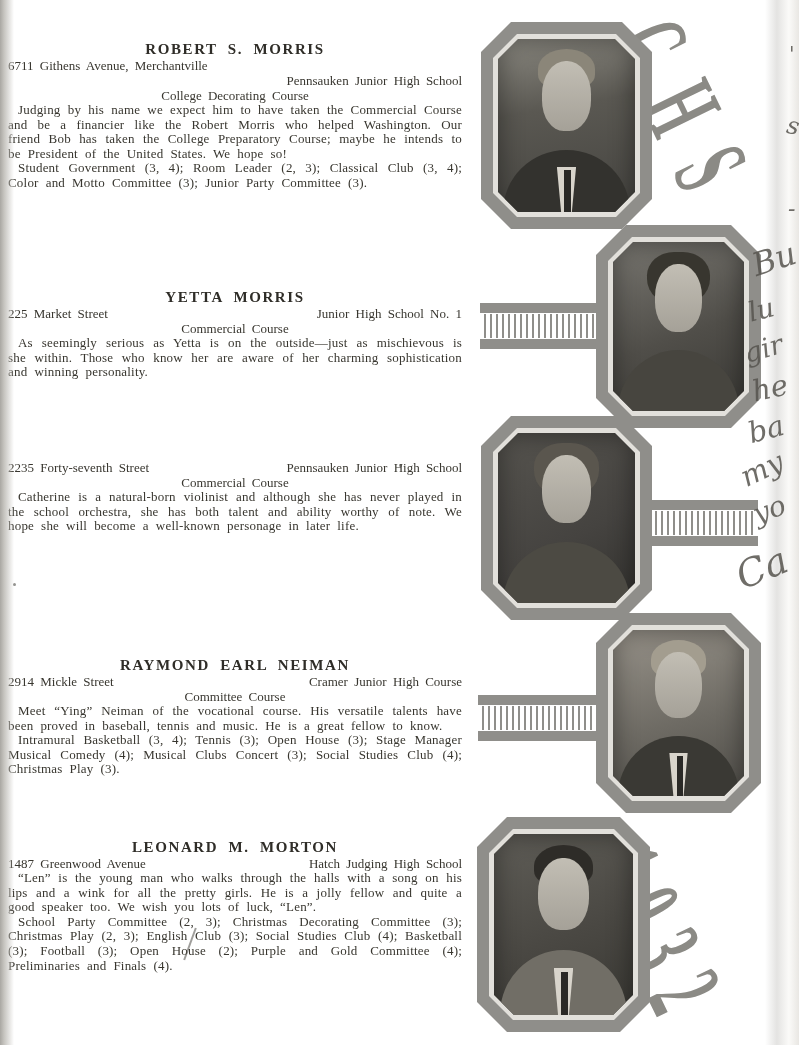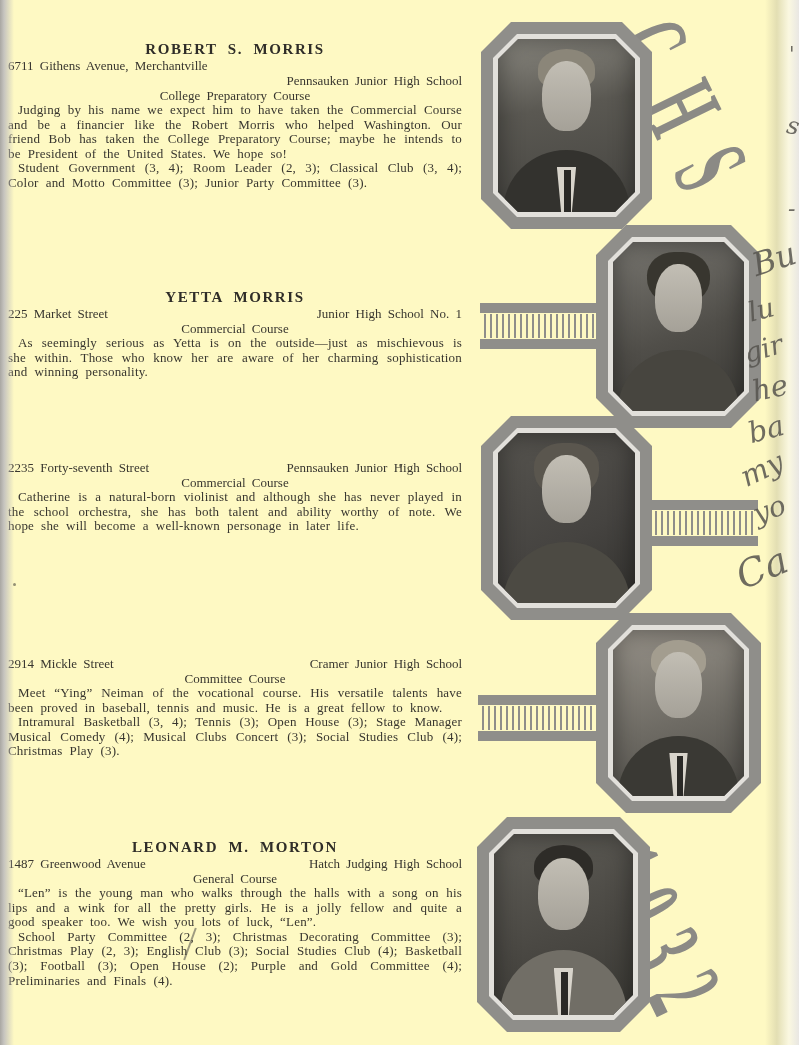--- a/index.html
+++ b/index.html
@@ -1,18 +1,18 @@
 <!DOCTYPE html>
 <html><head>
 <meta charset="utf-8">
 <style>
   html,body{margin:0;padding:0;}
   body{width:799px;height:1045px;overflow:hidden;background:#dedcd7;
        font-family:"Liberation Serif", serif;}
-  .page{position:relative;width:799px;height:1045px;background:#fef9c3;}
+  .page{position:relative;width:799px;height:1045px;background:#ffffff;}
   
   .edge-left{position:absolute;left:0;top:0;width:14px;height:100%;z-index:5;pointer-events:none;
     background:linear-gradient(90deg,#a9a7a2 0,#c6c4bf 4px,rgba(222,220,215,0) 14px);}
   .edge-right{position:absolute;right:0;top:0;width:34px;height:100%;z-index:3;pointer-events:none;
     background:linear-gradient(90deg,rgba(222,220,215,0) 0,rgba(130,128,122,.22) 35%,rgba(248,247,244,.6) 70%,#e9e7e3 100%);}
 
   
   .text-col{position:absolute;left:0;top:0;width:470px;height:100%;color:#38362f;}
   .entry{position:absolute;left:8px;width:454px;}
   .s-name{margin:0;font-size:15px;font-weight:bold;text-align:center;
@@ -78,21 +78,21 @@
 <div class="page">
 
   <div class="text-col">
 
     <section class="entry" style="top:40px">
       <h2 class="s-name">ROBERT S. MORRIS</h2>
       <div class="addr-row stacked">
         <span class="addr">6711 Githens Avenue, Merchantville</span>
         <span class="school">Pennsauken Junior High School</span>
       </div>
-      <div class="course">College Preparatory Course</div>
+      <div class="course">College Decorating Course</div>
       <p class="bio">Judging by his name we expect him to have taken the Commercial Course and be a financier like the Robert Morris who helped Washington.  Our friend Bob has taken the College Preparatory Course; maybe he intends to be President of the United States.  We hope so!</p>
       <p class="acts">Student Government (3, 4); Room Leader (2, 3); Classical Club (3, 4); Color and Motto Committee (3); Junior Party Committee (3).</p>
     </section>
 
     <section class="entry" style="top:288px">
       <h2 class="s-name">YETTA MORRIS</h2>
       <div class="addr-row">
         <span class="addr">225 Market Street</span>
         <span class="school">Junior High School No. 1</span>
       </div>
@@ -103,36 +103,36 @@
     <section class="entry" style="top:460px">
       <div class="addr-row">
         <span class="addr">2235 Forty-seventh Street</span>
         <span class="school">Pennsauken Junior High School</span>
       </div>
       <div class="course">Commercial Course</div>
       <p class="bio">Catherine is a natural-born violinist and although she has never played in the school orchestra, she has both talent and ability worthy of note.  We hope she will become a well-known personage in later life.</p>
     </section>
 
     <section class="entry" style="top:656px">
+      <h2 class="s-name">RAYMOND EARL NEIMAN</h2>
       <div class="addr-row">
         <span class="addr">2914 Mickle Street</span>
-        <span class="school">Cramer Junior High School</span>
+        <span class="school">Cramer Junior High Course</span>
       </div>
       <div class="course">Committee Course</div>
       <p class="bio">Meet “Ying” Neiman of the vocational course.  His versatile talents have been proved in baseball, tennis and music.  He is a great fellow to know.</p>
       <p class="acts">Intramural Basketball (3, 4); Tennis (3); Open House (3); Stage Manager Musical Comedy (4); Musical Clubs Concert (3); Social Studies Club (4); Christmas Play (3).</p>
     </section>
 
     <section class="entry" style="top:838px">
       <h2 class="s-name">LEONARD M. MORTON</h2>
       <div class="addr-row">
         <span class="addr">1487 Greenwood Avenue</span>
         <span class="school">Hatch Judging High School</span>
       </div>
-      <div class="course">General Course</div>
       <p class="bio">“Len” is the young man who walks through the halls with a song on his lips and a wink for all the pretty girls.  He is a jolly fellow and quite a good speaker too.  We wish you lots of luck, “Len”.</p>
       <p class="acts">School Party Committee (2, 3); Christmas Decorating Committee (3); Christmas Play (2, 3); English Club (3); Social Studies Club (4); Basketball (3); Football (3); Open House (2); Purple and Gold Committee (4); Preliminaries and Finals (4).</p>
     </section>
   </div>
 
   <div class="monogram slantmark">CHS</div>
   <div class="yearmark slantmark">1932</div>
 
   <div class="connector" style="left:480px;top:303px;width:121px">
     <div class="bar"></div>

